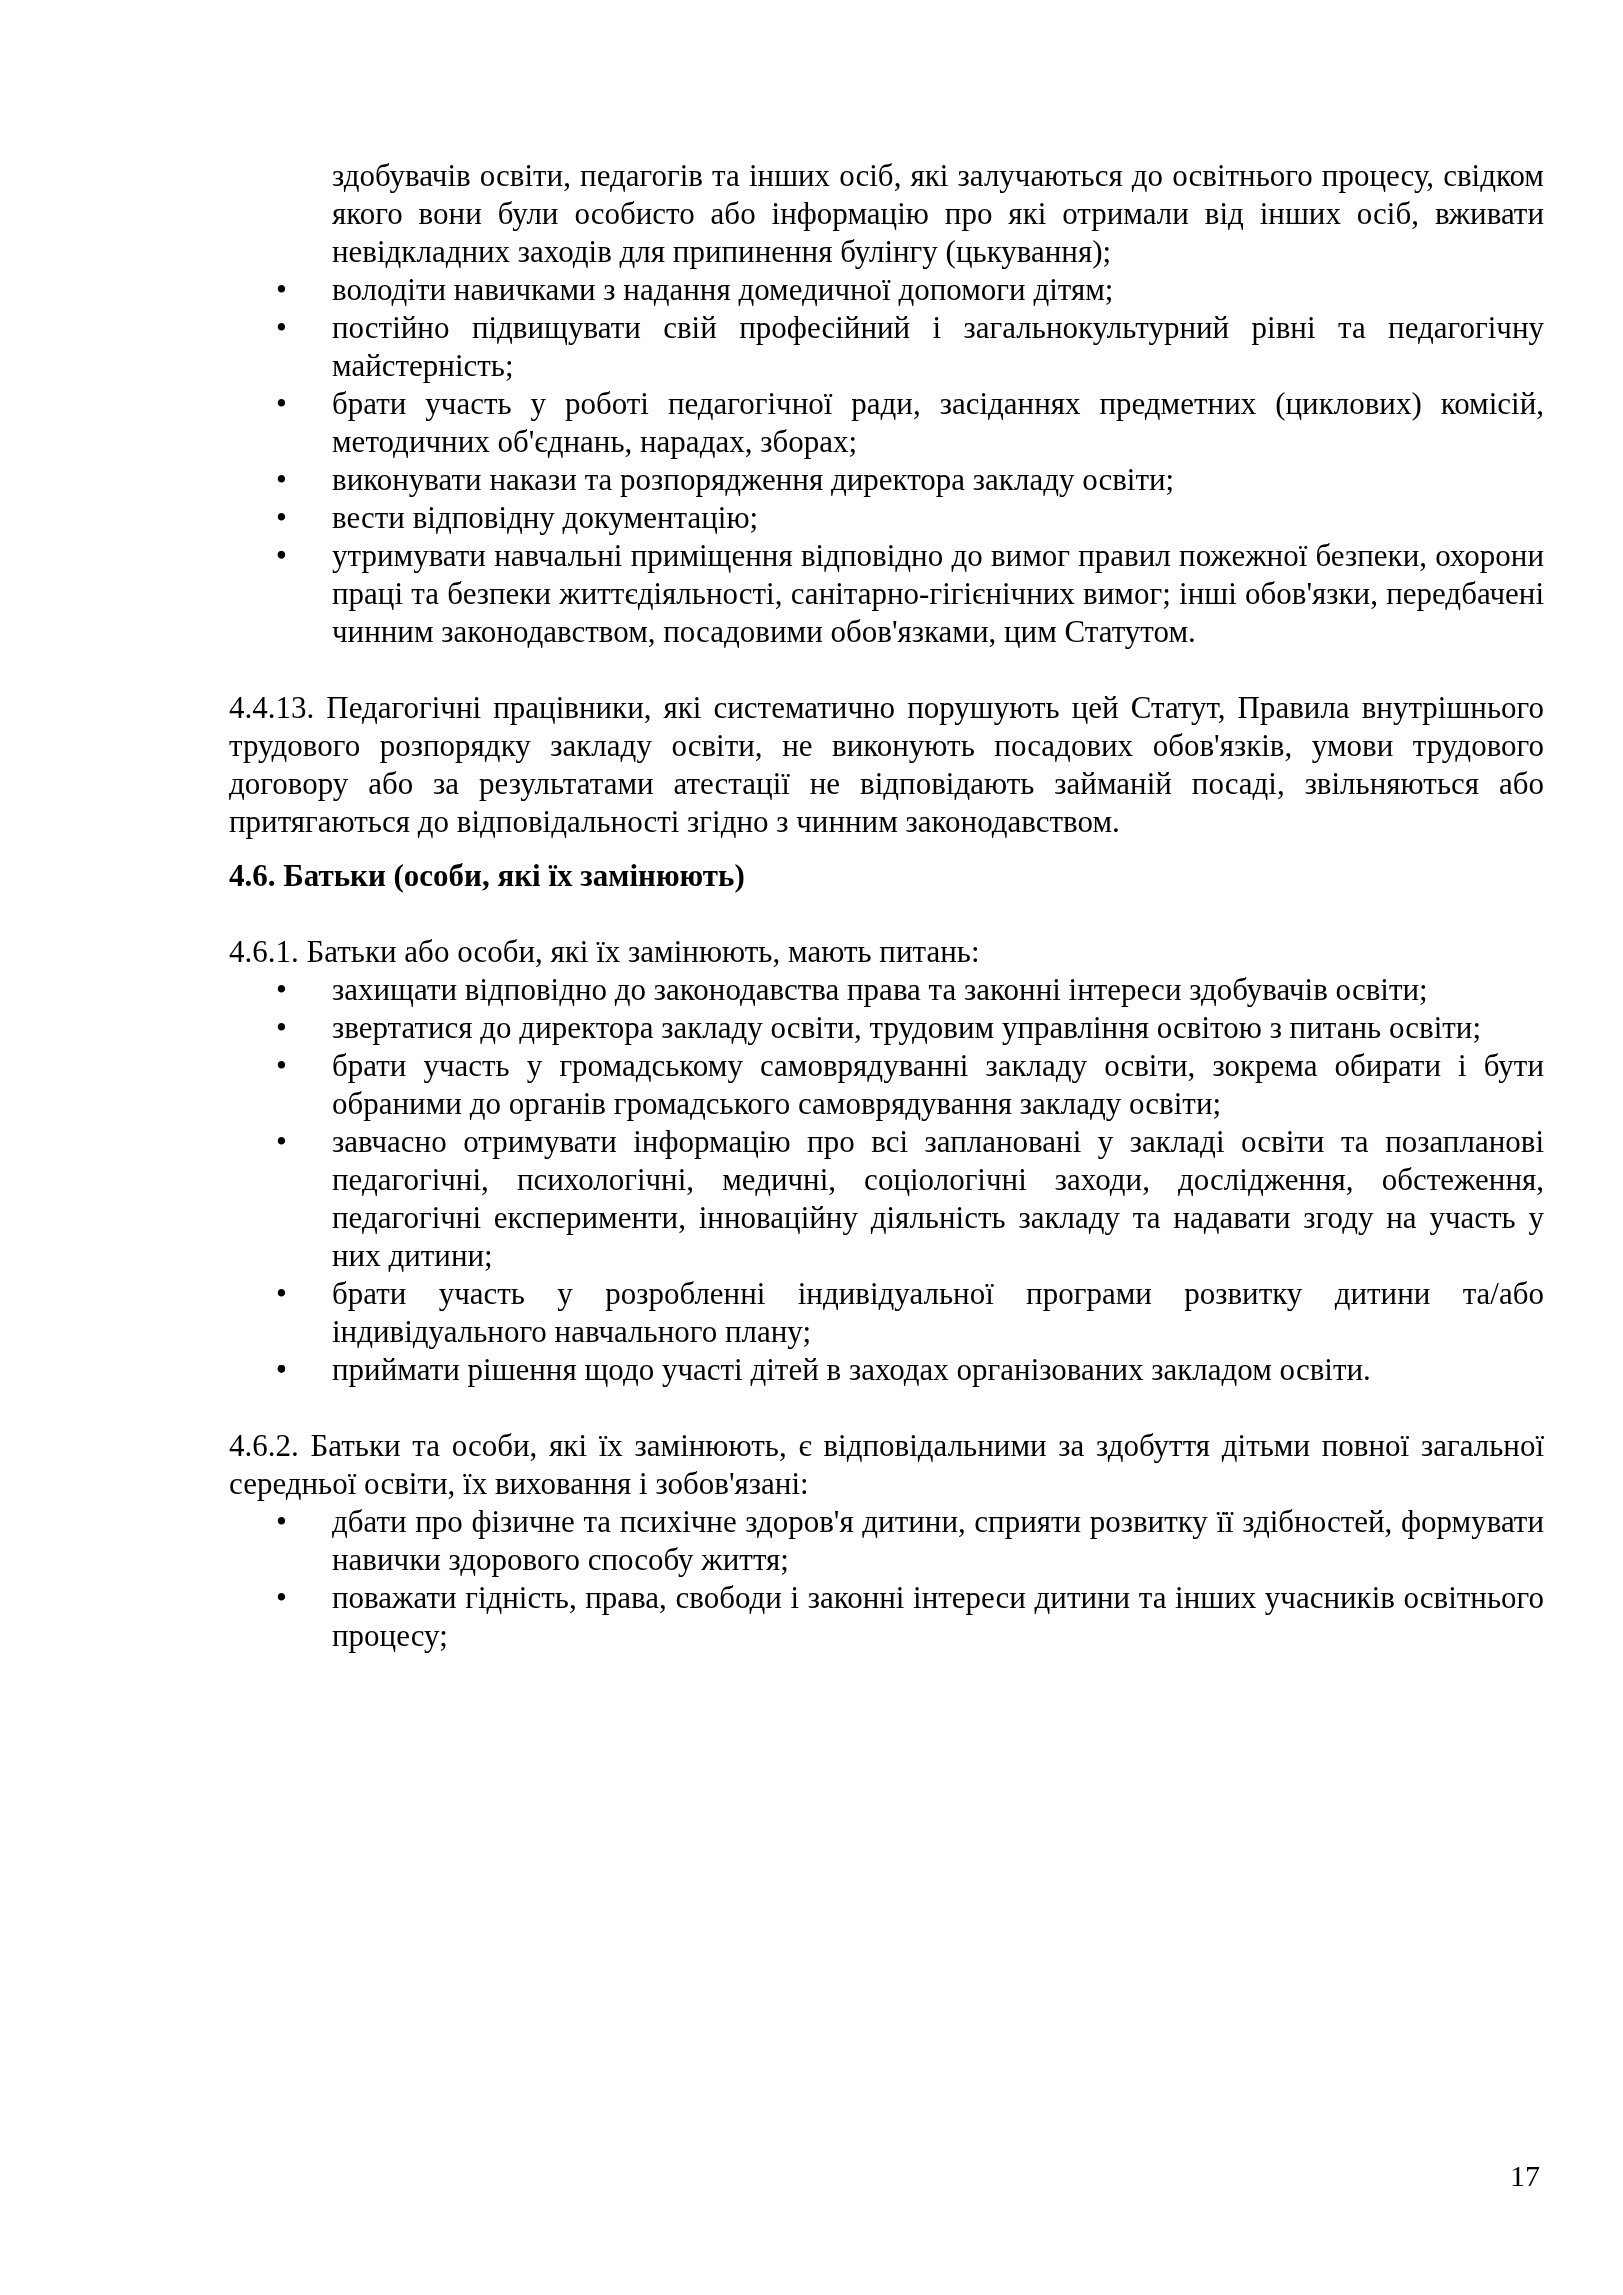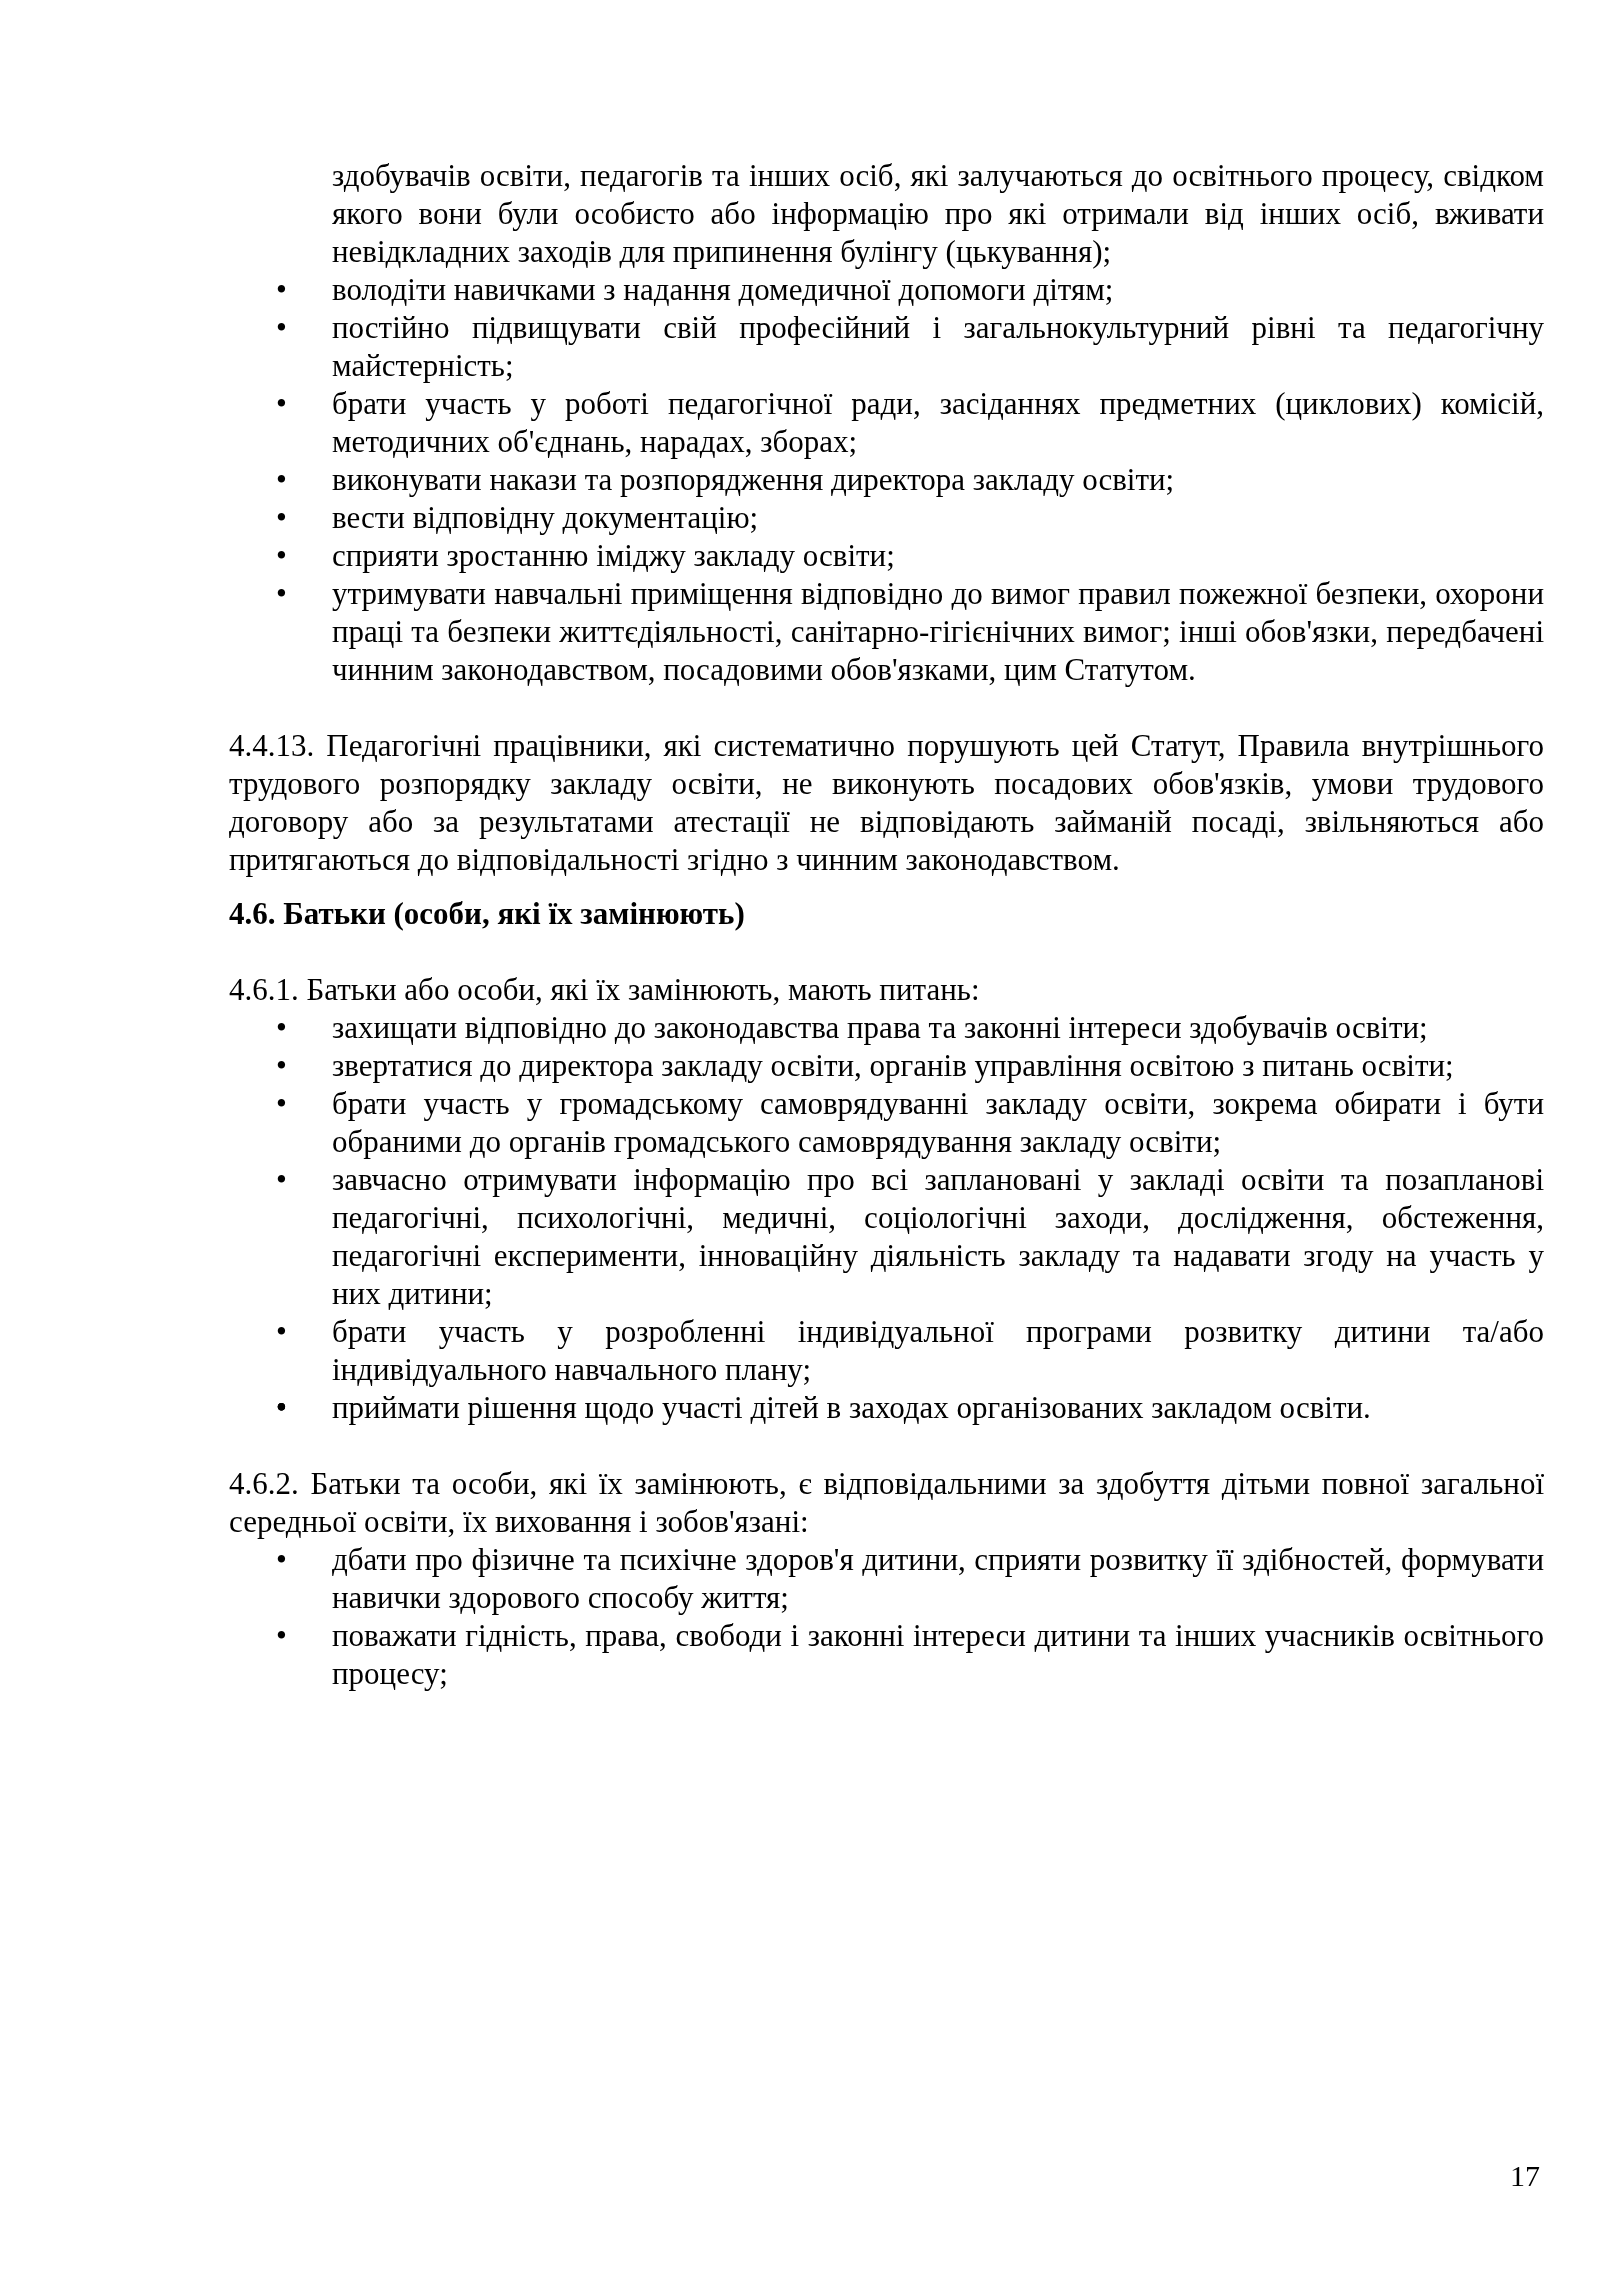--- a/index.html
+++ b/index.html
@@ -96,21 +96,20 @@
           <span>виконувати накази та розпорядження директора закладу освіти;</span>
         </li>
 
         <li class="bullet-item">
           <span class="bullet-glyph">•</span>
           <span>вести відповідну документацію;</span>
         </li>
 
         <li class="bullet-item">
           <span class="bullet-glyph">•</span>
-          <span>сприяти зростанню іміджу закладу освіти;</span>
         </li>
 
         <li class="bullet-item">
           <span class="bullet-glyph">•</span>
           <span>утримувати навчальні приміщення відповідно до вимог правил пожежної безпеки, охорони праці та безпеки життєдіяльності, санітарно-гігієнічних вимог; інші обов'язки, передбачені чинним законодавством, посадовими обов'язками, цим Статутом.</span>
         </li>
       </ul>
 
     <p class="para gap-before">4.4.13. Педагогічні працівники, які систематично порушують цей Статут, Правила внутрішнього трудового розпорядку закладу освіти, не виконують посадових обов'язків, умови трудового договору або за результатами атестації не відповідають займаній посаді, звільняються або притягаються до відповідальності згідно з чинним законодавством.</p>
 
@@ -121,21 +120,21 @@
 
     <ul class="bullet-list">
 
         <li class="bullet-item">
           <span class="bullet-glyph">•</span>
           <span>захищати відповідно до законодавства права та законні інтереси здобувачів освіти;</span>
         </li>
 
         <li class="bullet-item">
           <span class="bullet-glyph">•</span>
-          <span>звертатися до директора закладу освіти, органів управління освітою з питань освіти;</span>
+          <span>звертатися до директора закладу освіти, трудовим управління освітою з питань освіти;</span>
         </li>
 
         <li class="bullet-item">
           <span class="bullet-glyph">•</span>
           <span>брати участь у громадському самоврядуванні закладу освіти, зокрема обирати і бути обраними до органів громадського самоврядування закладу освіти;</span>
         </li>
 
         <li class="bullet-item">
           <span class="bullet-glyph">•</span>
           <span>завчасно отримувати інформацію про всі заплановані у закладі освіти та позапланові педагогічні, психологічні, медичні, соціологічні заходи, дослідження, обстеження, педагогічні експерименти, інноваційну діяльність закладу та надавати згоду на участь у них дитини;</span>

